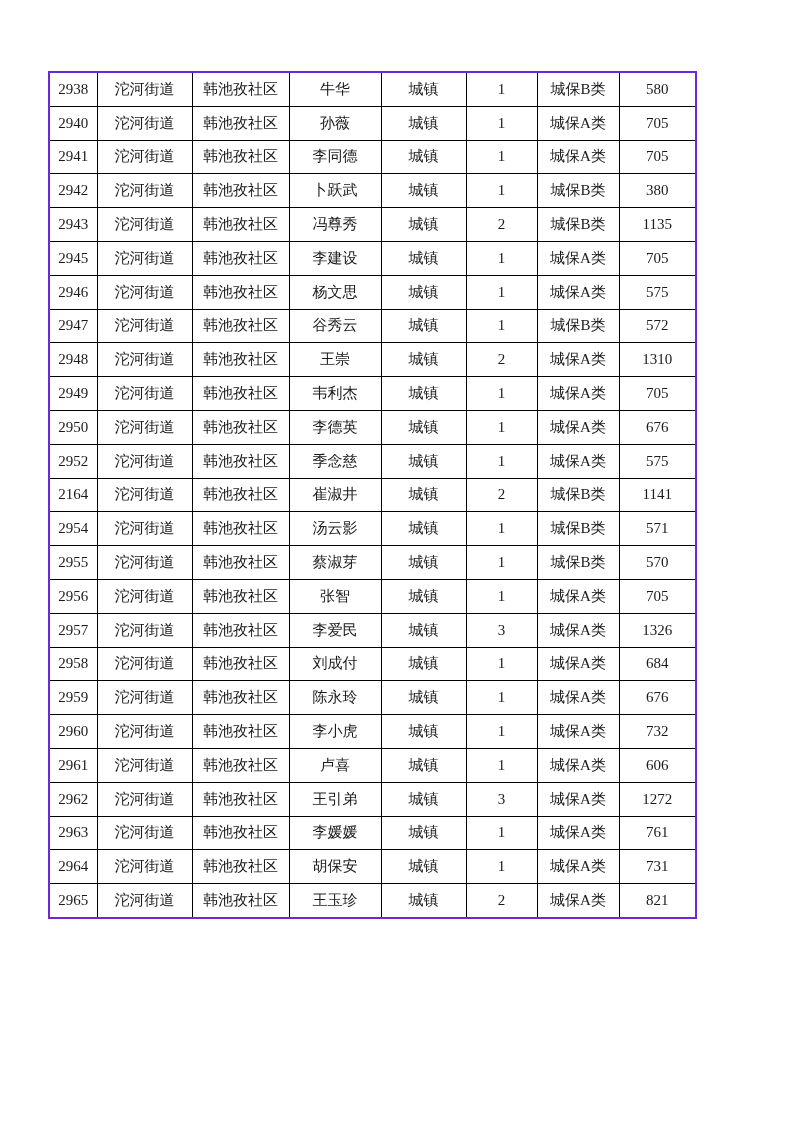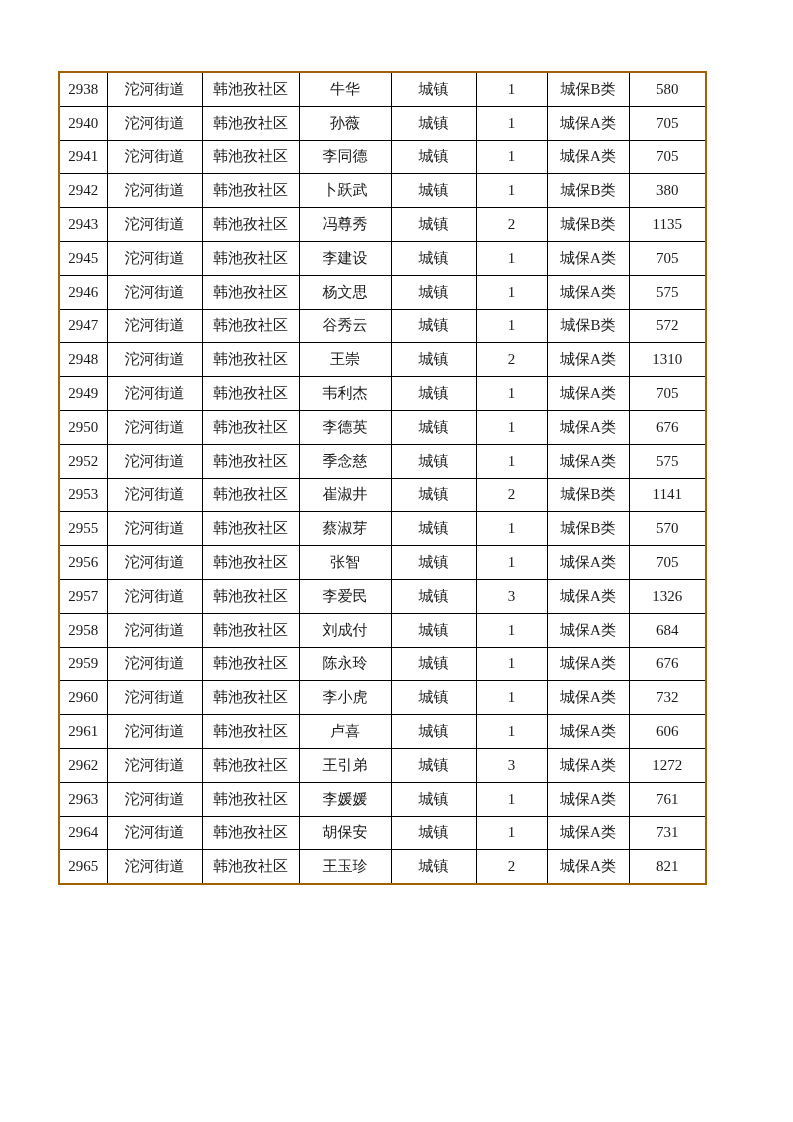--- a/index.html
+++ b/index.html
@@ -17,26 +17,26 @@
   .page {
     position: absolute;
     left: 0;
     top: 0;
     width: 793px;
     height: 1122px;
     background: #ffffff;
   }
   table.records {
     position: absolute;
-    left: 58px;
+    left: 48px;
     top: 71px;
     width: 647px;
     border-collapse: collapse;
     table-layout: fixed;
-    border: 2px solid #a16207;
+    border: 2px solid #6d28d9;
   }
   table.records td {
     border: 1px solid #000000;
     height: 32.8px;
     padding: 0 2px;
     text-align: center;
     vertical-align: middle;
     font-size: 15px;
     line-height: 1;
     white-space: nowrap;
@@ -174,28 +174,38 @@
           <td>2952</td>
           <td>沱河街道</td>
           <td>韩池孜社区</td>
           <td>季念慈</td>
           <td>城镇</td>
           <td>1</td>
           <td>城保A类</td>
           <td>575</td>
         </tr>
         <tr>
-          <td>2953</td>
+          <td>2164</td>
           <td>沱河街道</td>
           <td>韩池孜社区</td>
           <td>崔淑井</td>
           <td>城镇</td>
           <td>2</td>
           <td>城保B类</td>
           <td>1141</td>
+        </tr>
+        <tr>
+          <td>2954</td>
+          <td>沱河街道</td>
+          <td>韩池孜社区</td>
+          <td>汤云影</td>
+          <td>城镇</td>
+          <td>1</td>
+          <td>城保B类</td>
+          <td>571</td>
         </tr>
         <tr>
           <td>2955</td>
           <td>沱河街道</td>
           <td>韩池孜社区</td>
           <td>蔡淑芽</td>
           <td>城镇</td>
           <td>1</td>
           <td>城保B类</td>
           <td>570</td>

